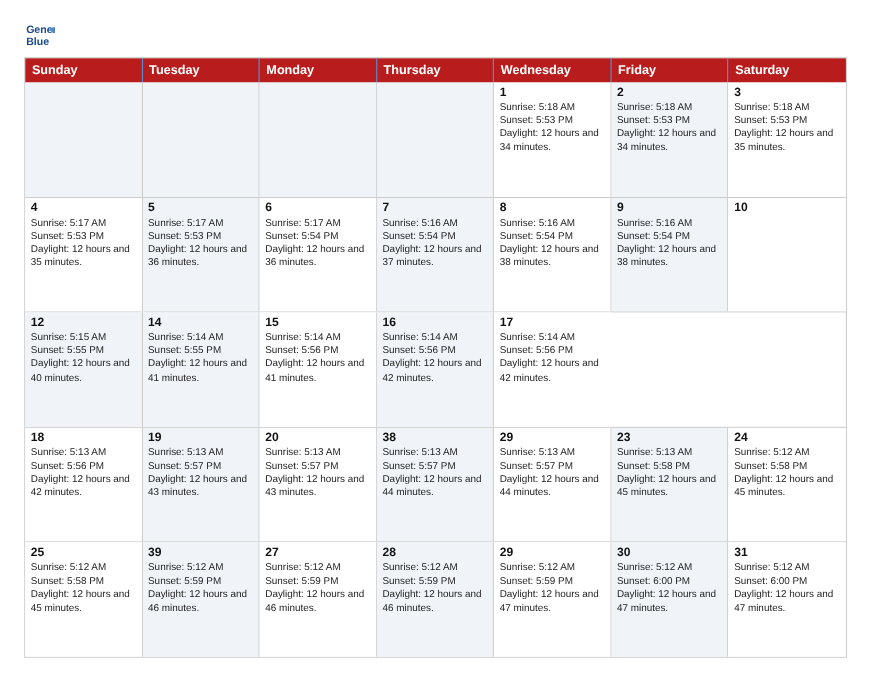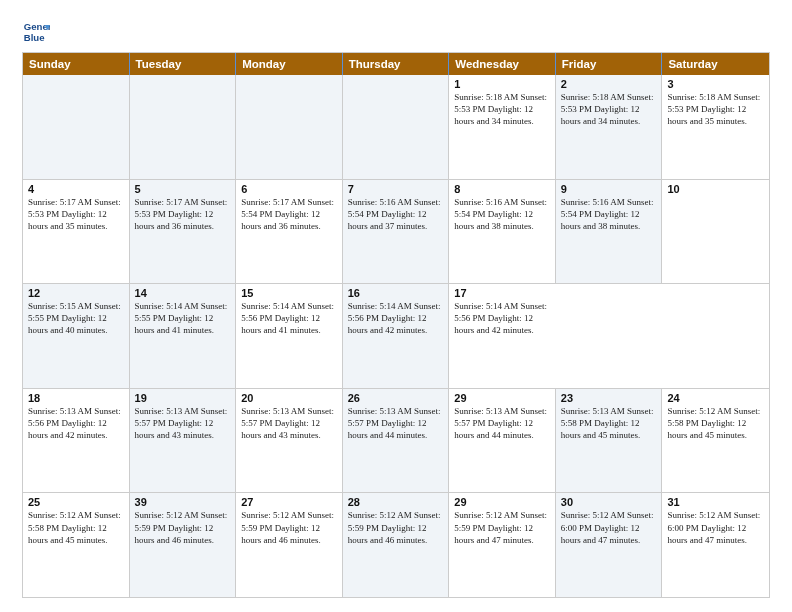--- a/index.html
+++ b/index.html
@@ -56,21 +56,21 @@
     }
     .calendar {
       flex: 1;
       display: flex;
       flex-direction: column;
       border: 1px solid #ccc;
     }
     .cal-header {
       display: grid;
       grid-template-columns: repeat(7, 1fr);
-      background: #a16207;
+      background: #b91c1c;
     }
     .cal-header-cell {
       color: #fff;
       font-size: 11.5px;
       font-weight: bold;
       padding: 5px 6px;
       border-right: 1px solid #5a8fd4;
       text-align: left;
     }
     .cal-header-cell:last-child { border-right: none; }
@@ -102,21 +102,20 @@
       font-size: 11px;
       font-weight: bold;
       color: #111;
       display: block;
       margin-bottom: 1px;
     }
     .cell-text {
       font-size: 9px;
       color: #222;
       line-height: 1.35;
-      font-family: Liberation Serif, serif;
     }
   </style>
 </head>
 <body>
 
 <div class="page">
   <div class="header">
     <div class="logo">
       <svg class="logo-icon" viewBox="0 0 32 32">
         <rect x="0" y="0" width="32" height="32" fill="white"></rect>
@@ -273,21 +272,21 @@
 and 43 minutes.</div>
           </div>
           <div class="cal-cell">
             <span class="day-num">20</span>
             <div class="cell-text">Sunrise: 5:13 AM
 Sunset: 5:57 PM
 Daylight: 12 hours
 and 43 minutes.</div>
           </div>
           <div class="cal-cell shaded">
-            <span class="day-num">26</span>
+            <span class="day-num">38</span>
             <div class="cell-text">Sunrise: 5:13 AM
 Sunset: 5:57 PM
 Daylight: 12 hours
 and 44 minutes.</div>
           </div>
           <div class="cal-cell">
             <span class="day-num">29</span>
             <div class="cell-text">Sunrise: 5:13 AM
 Sunset: 5:57 PM
 Daylight: 12 hours

